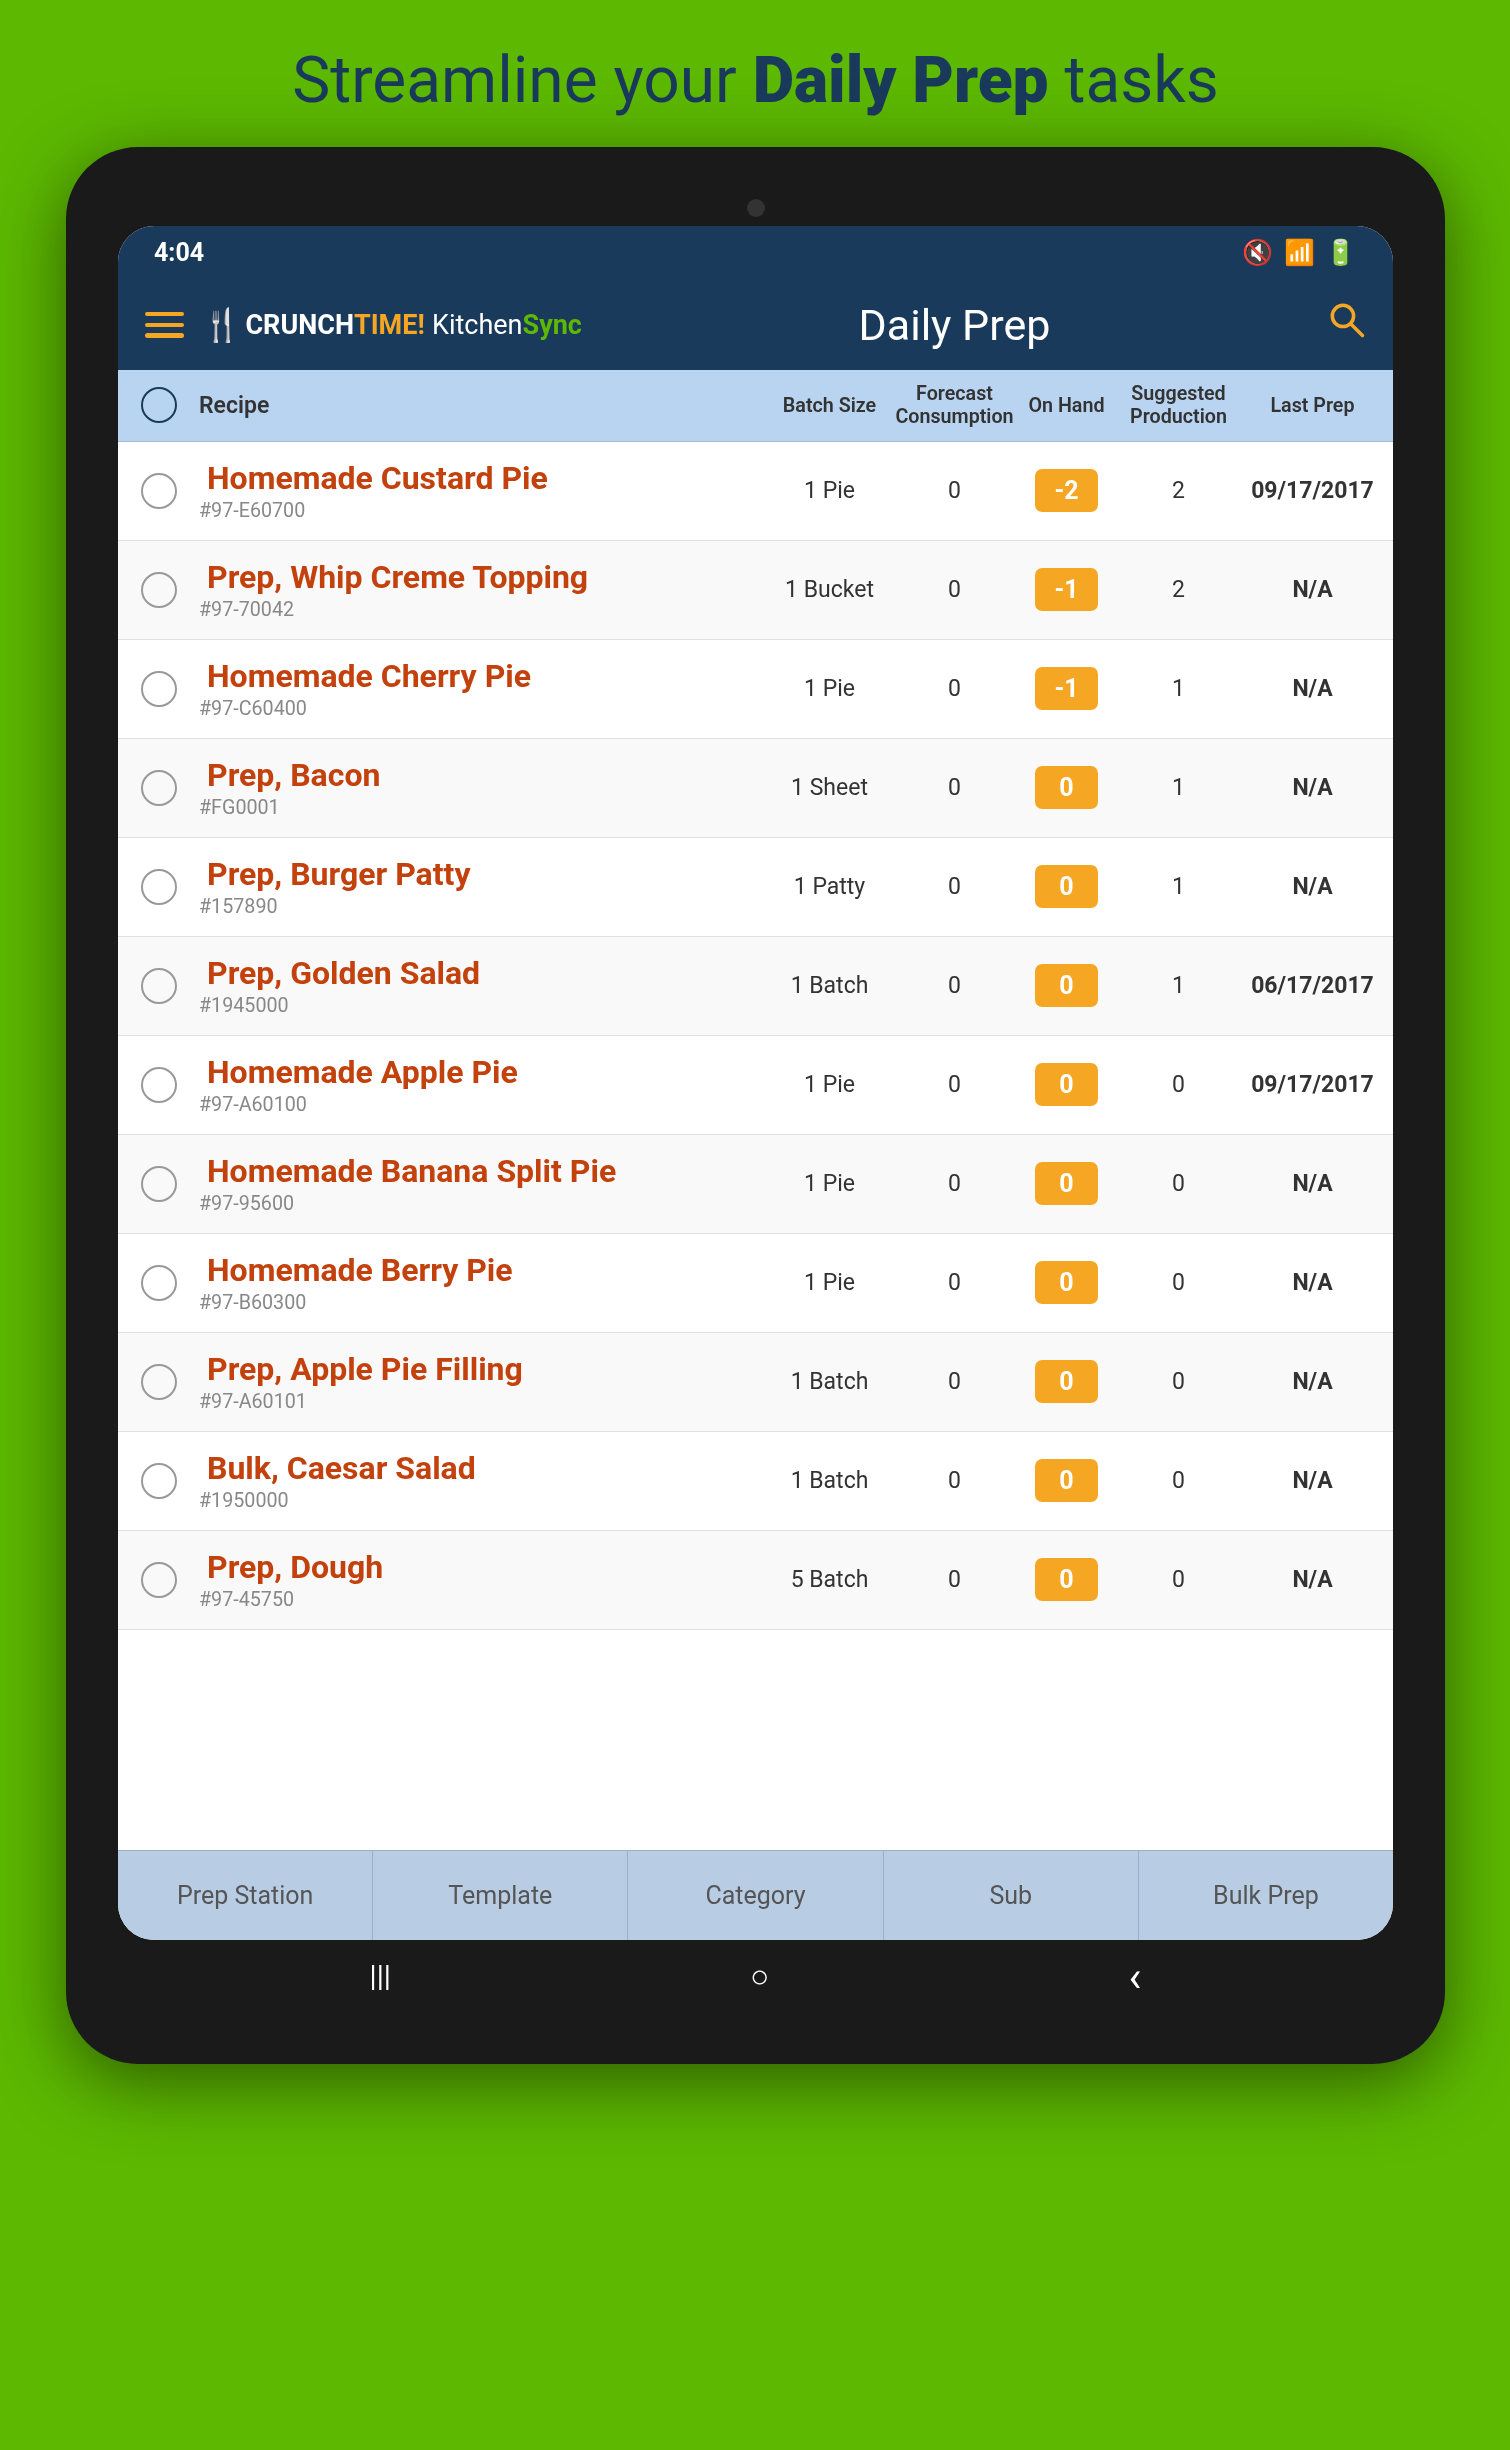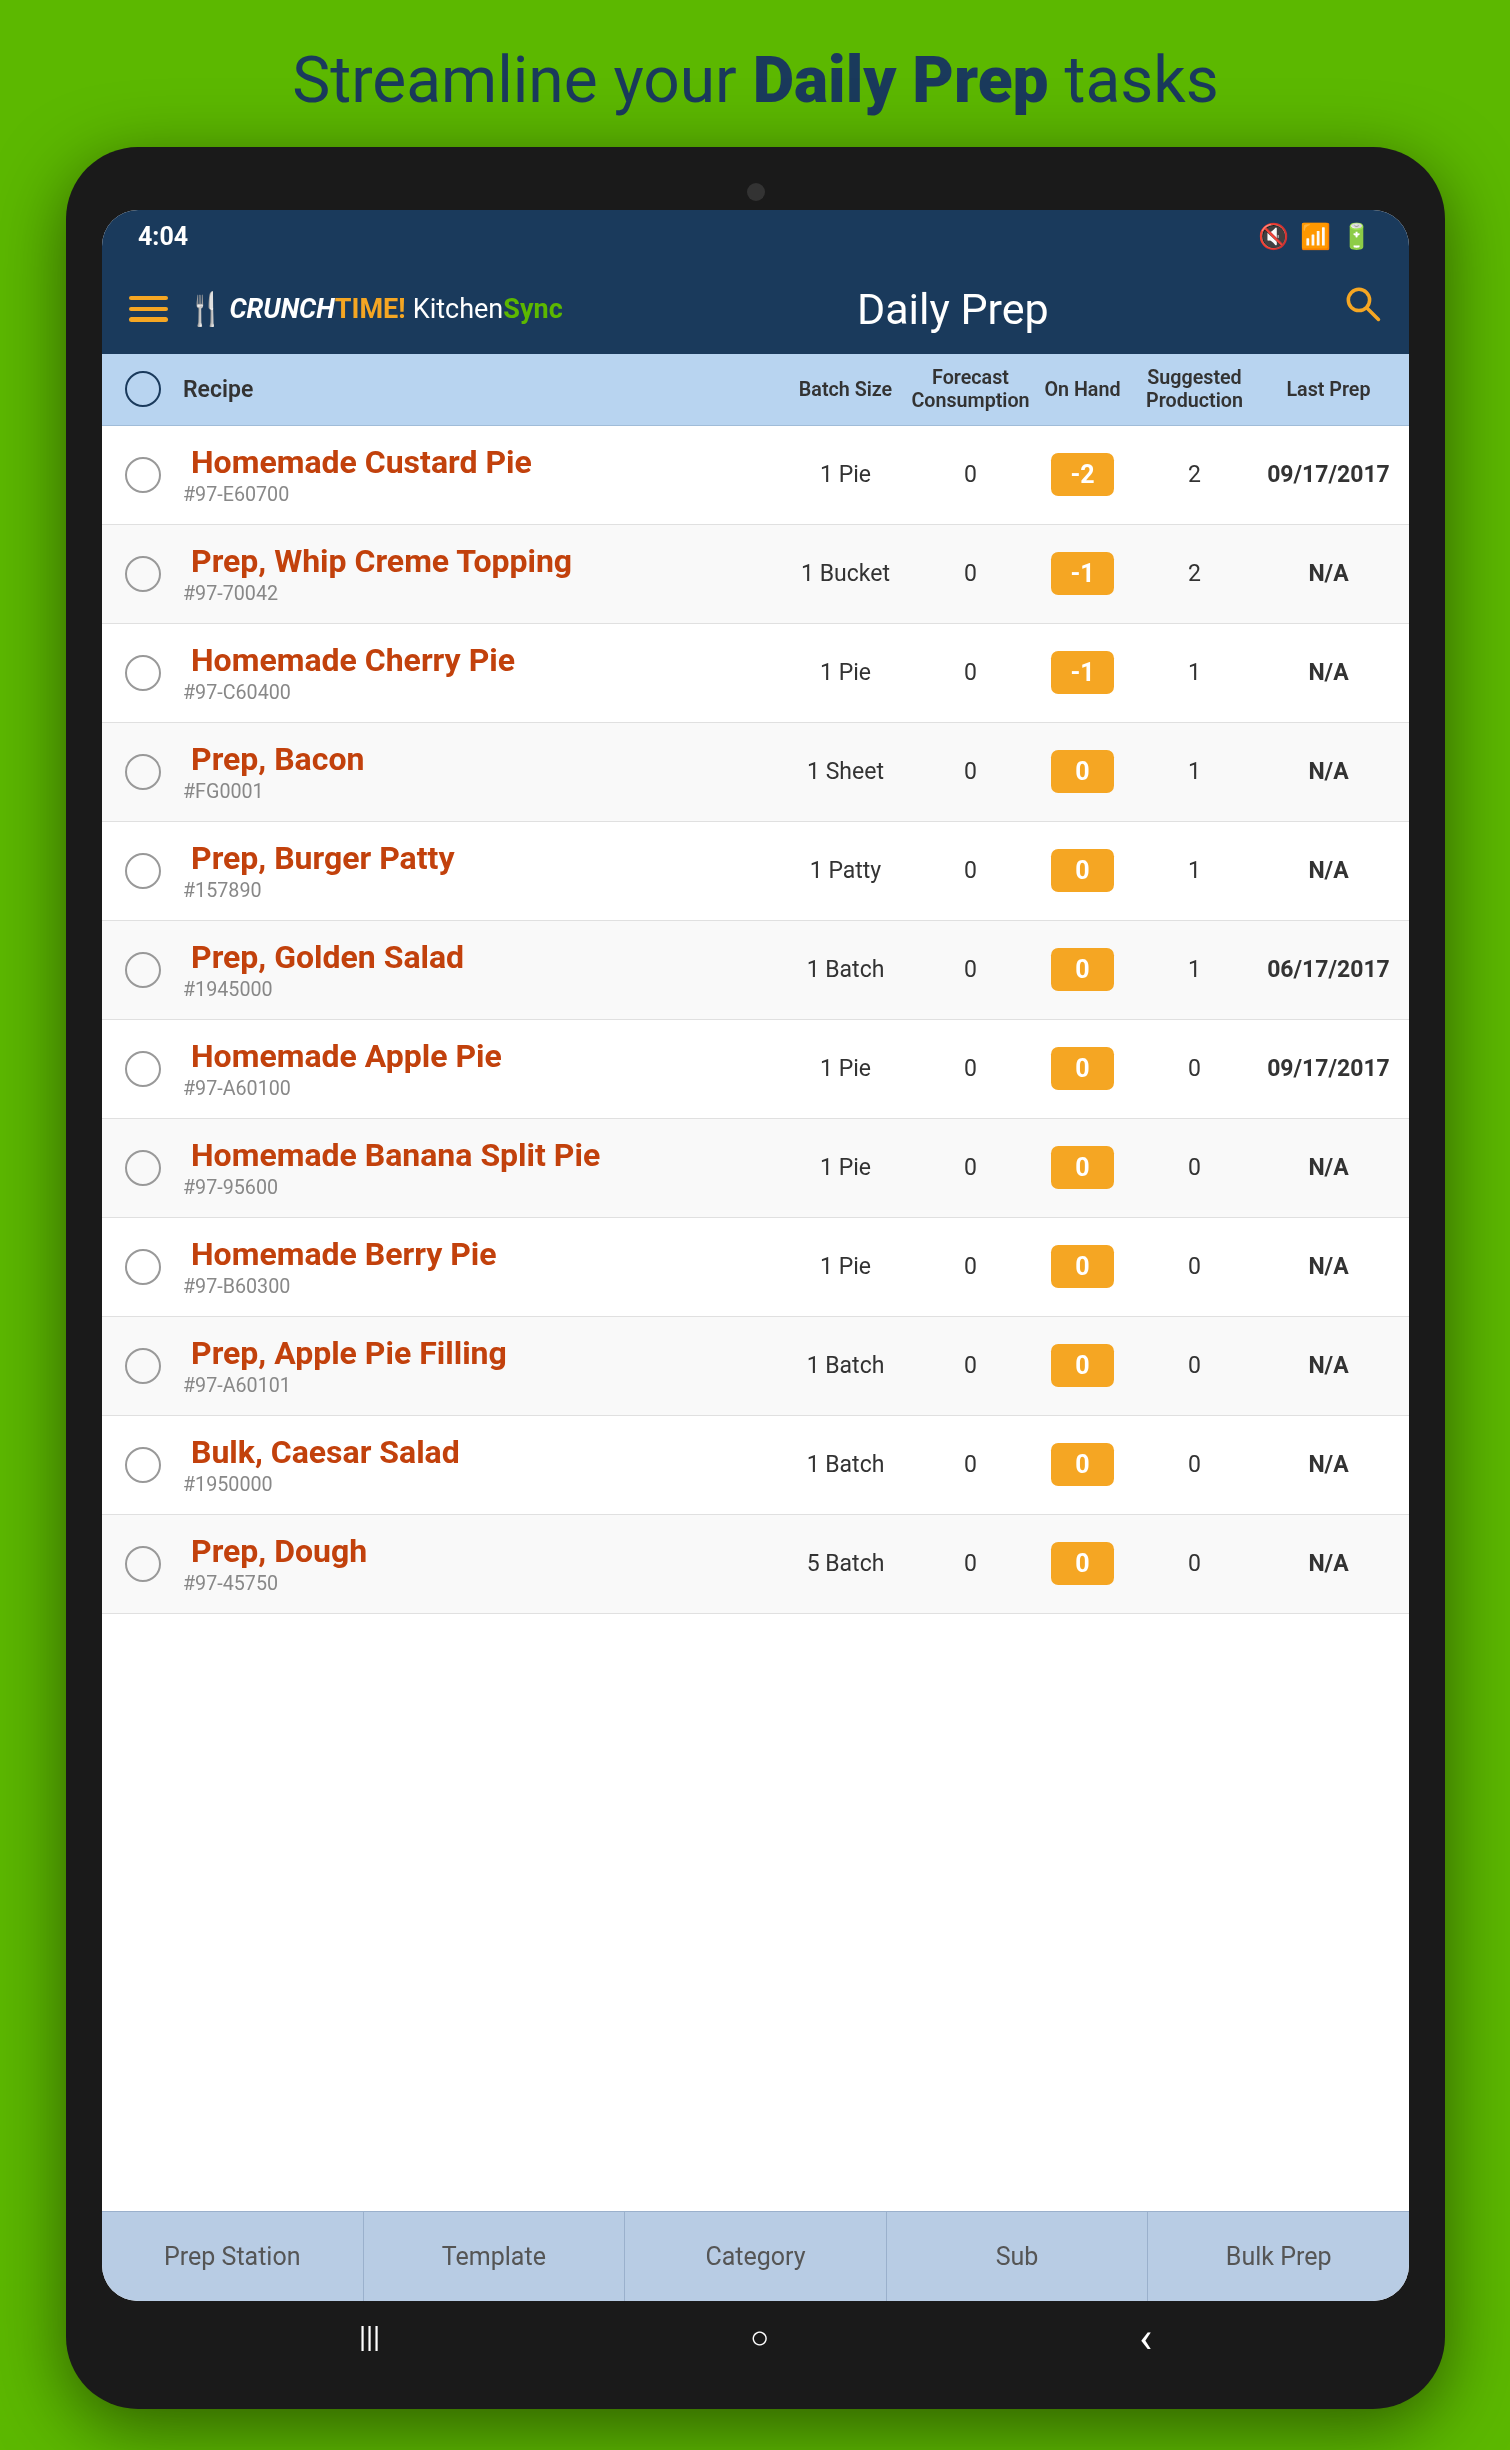--- a/index.html
+++ b/index.html
@@ -20,24 +20,24 @@
       text-align: center;
       padding: 43px 54px 27px;
       font-size: 64px;
       color: #1a3a5c;
       font-weight: 400;
       line-height: 1.2;
     }
 
     .tablet-wrapper {
       width: 1379px;
-      height: 2262px;
+      height: 1917px;
       background: #1a1a1a;
       border-radius: 72px;
-      padding: 36px;
+      padding: 52px;
       display: flex;
       flex-direction: column;
       position: relative;
       box-shadow: 0 18px 72px rgba(0,0,0,0.5);
     }
 
     .tablet-screen {
       flex: 1;
       background: #fff;
       border-radius: 36px;
@@ -80,21 +80,21 @@
       width: 39px;
       height: 4.5px;
       background: #f5a623;
       border-radius: 2.7px;
     }
     .logo-area {
       display: flex;
       align-items: center;
       gap: 0;
     }
-    .logo-crunch { font-weight: 700; color: #fff; font-size: 27px; font-style: italic; }
+    .logo-crunch { font-weight: 700; color: #fff; font-size: 27px; }
     .logo-time { color: #f5a623; font-weight: 700; font-size: 27px; }
 
     .header-title {
       flex: 1;
       text-align: center;
       color: #fff;
       font-size: 43px;
       font-weight: 400;
     }
     .search-icon-btn {

